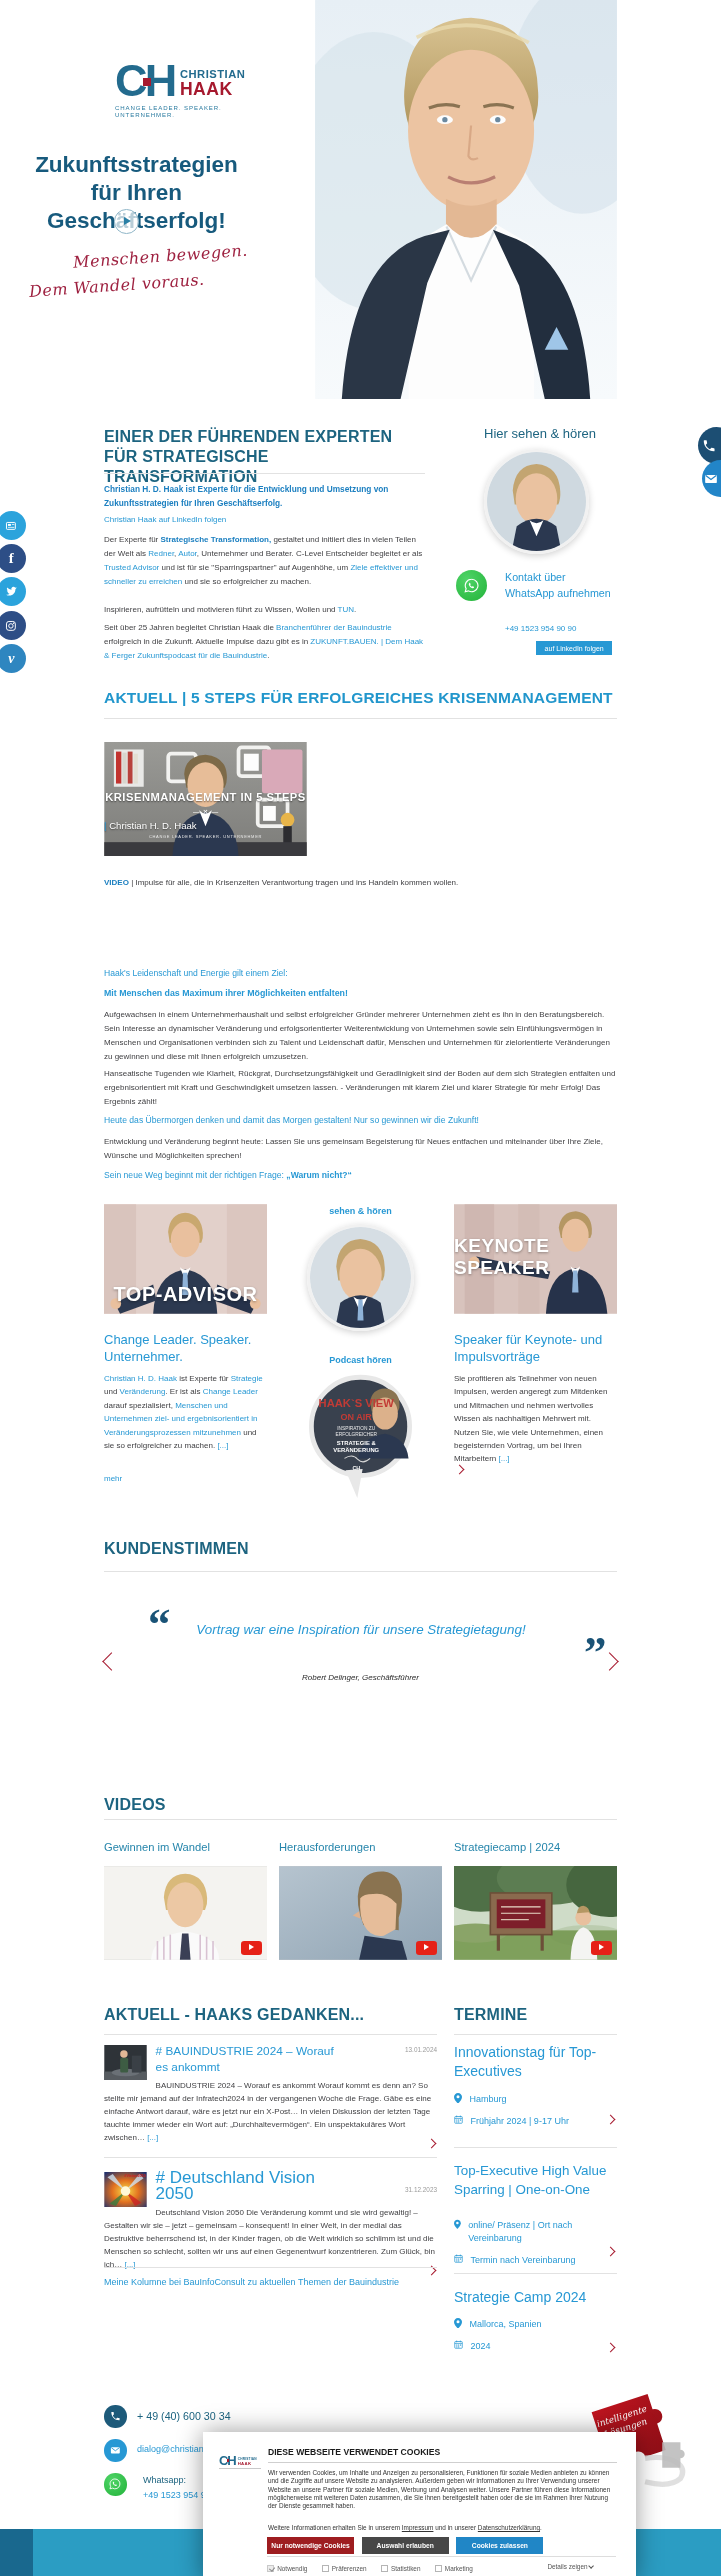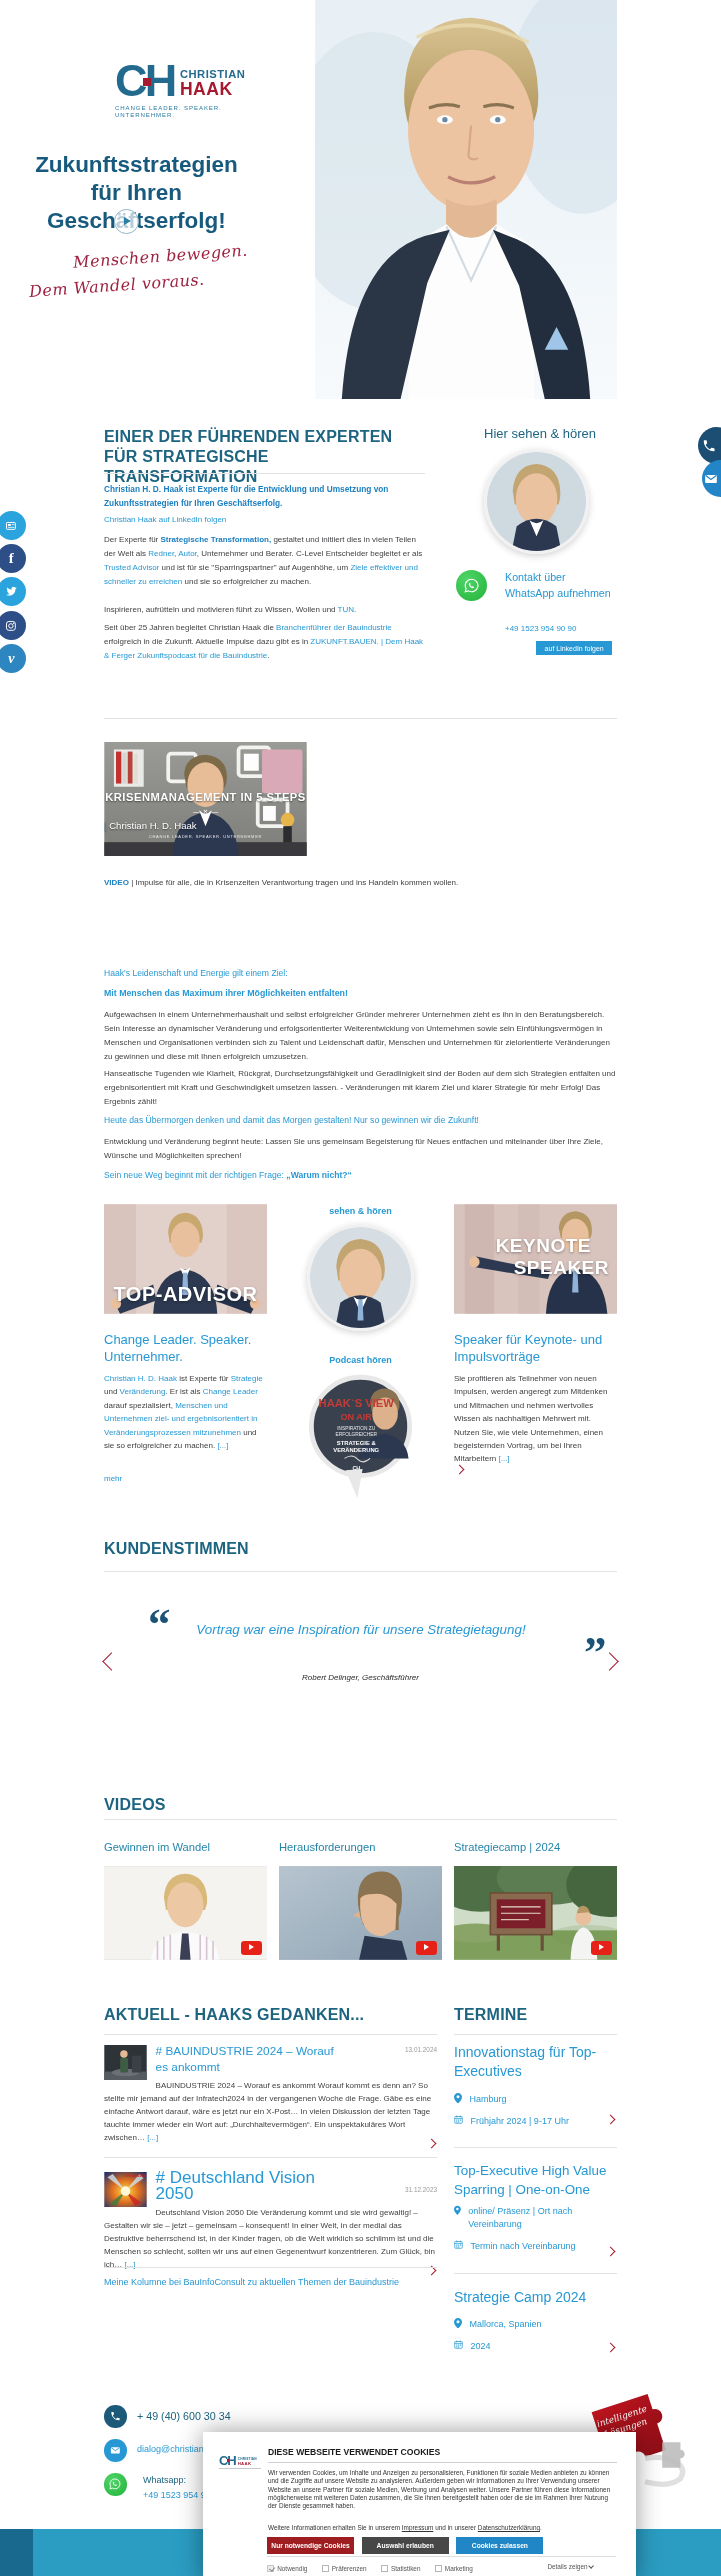--- a/index.html
+++ b/index.html
@@ -181,20 +181,21 @@
   <div class="abs circle" style="left:456px;top:570px;width:31px;height:31px;background:radial-gradient(circle at 35% 30%,#4fd467,#23b33a)">
     <svg width="15" height="15" viewBox="0 0 24 24">
         <path d="M12 2a10 10 0 00-8.6 15L2 22l5.2-1.4A10 10 0 1012 2z" fill="none" stroke="#fff" stroke-width="1.8"></path>
         <path d="M8.8 7.8c.6-.2.9-.1 1.1.4l.7 1.6c.1.3 0 .6-.2.8l-.7.7c.6 1.2 1.6 2.2 2.8 2.8l.7-.7c.2-.2.5-.3.8-.2l1.6.7c.5.2.6.5.4 1.1-.3.9-1.3 1.5-2.2 1.3-3-.6-5.5-3.1-6.1-6.1-.2-.9.4-1.9 1.1-2.4z" fill="#fff"></path>
       </svg>
   </div>
   <div class="abs" style="left:505px;top:569px;width:112px;font-size:10.7px;line-height:16px;color:#2798d4;cursor:pointer">Kontakt über WhatsApp aufnehmen</div>
   <div class="abs" style="left:505px;top:624px;font-size:8px;color:#2798d4">+49 1523 954 90 90</div>
   <a class="abs" style="left:536px;top:641px;background:#2798d4;color:#fff;font-size:7px;padding:3.7px 8.6px;cursor:pointer">auf LinkedIn folgen</a>
 
+  <h2 class="abs h2blue" style="left:104px;top:689px;width:513px">AKTUELL | 5 STEPS FÜR ERFOLGREICHES KRISENMANAGEMENT</h2>
   <div class="abs divider" style="left:104px;top:718px;width:513px"></div>
   <div class="abs" style="left:104px;top:742px;width:203px;height:114px;overflow:hidden;cursor:pointer">
     <svg width="203" height="114" viewBox="0 0 380 214">
       <defs>
           <linearGradient id="wall" x1="0" y1="0" x2="0" y2="1">
             <stop offset="0" stop-color="#9a9a96"></stop>
             <stop offset="1" stop-color="#7d7d7a"></stop>
           </linearGradient>
         </defs>
       <rect width="380" height="214" fill="url(#wall)"></rect>
@@ -292,21 +293,21 @@
       <rect x="20" width="55" height="205" fill="#ccb2ac" opacity=".7"></rect>
         <rect x="120" width="40" height="205" fill="#d2bab3" opacity=".7"></rect>
       <path d="M196 44 Q200 14 228 13 Q256 16 258 46 Q259 56 255 63 L200 63 Z" fill="#b59763"></path>
       <ellipse cx="227" cy="58" rx="25" ry="31" fill="#e9c09e"></ellipse>
       <path d="M172 205 Q176 128 227 120 Q280 128 287 205 Z" fill="#26324a"></path>
       <path d="M218 116 L227 140 L236 116 Q227 126 218 116 Z" fill="#fff"></path>
       <polygon points="223,124 231,124 233,165 221,165" fill="#8fb3d9"></polygon>
       <polygon points="176,140 40,118 42,98 180,126" fill="#2c3950"></polygon>
       <circle cx="38" cy="108" r="10" fill="#e9c09e"></circle>
     </svg>
-    <div class="abs" style="left:0;top:31px;width:155px;text-align:right;color:#fff;font-weight:700;font-size:19px;letter-spacing:0.5px;text-shadow:0 1.1px 2.7px rgba(0,0,0,.35)">
+    <div class="abs" style="left:0;top:31px;width:155px;color:#fff;font-weight:700;font-size:19px;letter-spacing:0.5px;text-shadow:0 1.1px 2.7px rgba(0,0,0,.35)">
       <div style="margin-right:18px">KEYNOTE</div>
       <div>SPEAKER</div>
     </div>
   </div>
   <div class="abs" style="left:454px;top:1332px;font-size:13px;line-height:16.6px;color:#2798d4">
     <div>Speaker für Keynote- und</div>
     <div>Impulsvorträge</div>
   </div>
   <p class="abs" style="left:454px;top:1372px;width:163px;font-size:8px;line-height:13.4px;color:#3f3f42"><span>Sie profitieren als Teilnehmer von neuen Impulsen, werden angeregt zum Mitdenken und Mitmachen und nehmen wertvolles Wissen als nachhaltigen Mehrwert mit. Nutzen Sie, wie viele Unternehmen, einen begeisternden Vortrag, um bei Ihren Mitarbeitern </span><span class="lk">[...]</span></p>
   <span class="abs chev" style="left:456px;top:1466px"></span>
@@ -466,21 +467,21 @@
           <rect x="11" y="17" width="3" height="3" fill="#2798d4"></rect>
         </svg>
       <span>Frühjahr 2024 | 9-17 Uhr</span>
     </div>
     <span class="chev" style="position:absolute;right:3.2px;top:73px"></span>
   </div>
   <div class="abs divider" style="left:454px;top:2147px;width:163px"></div>
 
   <div class="abs" style="left:454px;top:2162px;width:163px">
     <div style="font-size:13.4px;line-height:18.7px;color:#2798d4;cursor:pointer">Top-Executive High Value Sparring | One-on-One</div>
-    <div class="pinrow" style="margin-top:6px;width:150px">
+    <div class="pinrow" style="margin-top:20px;width:150px">
       <svg width="8" height="10.7" viewBox="0 0 24 32">
           <path d="M12 0C5.4 0 0 5.4 0 12c0 9 12 20 12 20s12-11 12-20C24 5.4 18.6 0 12 0z" fill="#2798d4"></path>
           <circle cx="12" cy="11.5" r="4.5" fill="#fff"></circle>
         </svg>
       <span>online/ Präsenz | Ort nach Vereinbarung</span>
     </div>
     <div class="pinrow" style="margin-top:8.6px">
       <svg width="9" height="9" viewBox="0 0 24 24">
           <rect x="2" y="4" width="20" height="18" rx="2" fill="none" stroke="#2798d4" stroke-width="2"></rect>
           <line x1="7" y1="1.5" x2="7" y2="6" stroke="#2798d4" stroke-width="2"></line>

